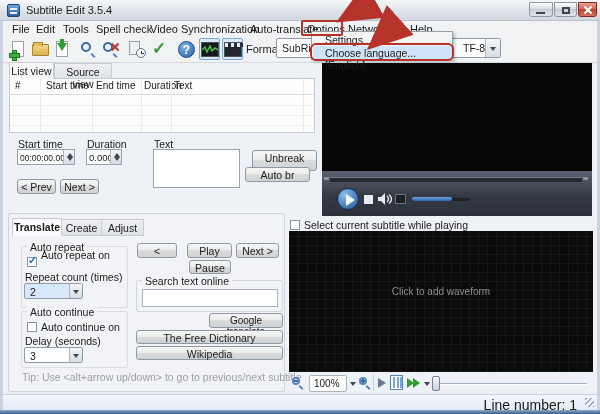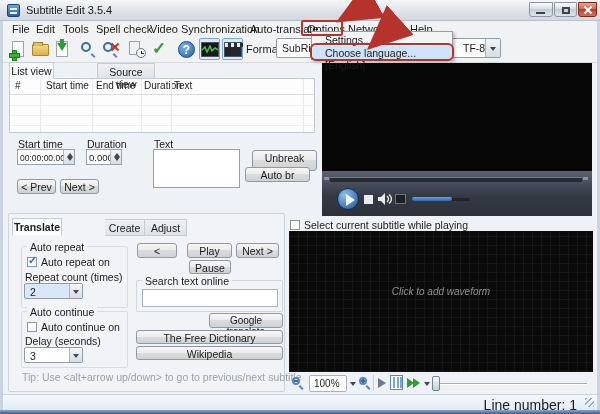--- a/index.html
+++ b/index.html
@@ -71,21 +71,21 @@
   .popup{left:311px;top:31px;width:142px;height:29px;background:#f4f4f4;
     border:1px solid #979fa9;box-shadow:2px 2px 3px rgba(0,0,0,.25);z-index:40;font-size:10.5px;}
   .popup-item{position:absolute;left:1px;width:140px;height:14px;padding:1px 0 0 12px;}
   .popup-item.sel{background:#cfe4f8;}
   .red-rect{border:2px solid #b5332b;z-index:45;pointer-events:none;}
   .anno-svg{left:0;top:0;width:600px;height:80px;z-index:50;pointer-events:none;}
 
   
   .tab{position:absolute;font-size:10.5px;border:1px solid #c5ccd4;text-align:center;}
   .tab.active{background:#f7f8fa;border-bottom:1px solid #f7f8fa;z-index:2;}
-  .tab.inactive{background:linear-gradient(#eef0f3,#dfe3e8);z-index:1;margin-left:43px;}
+  .tab.inactive{background:linear-gradient(#eef0f3,#dfe3e8);z-index:1;}
   .table{left:9px;top:78px;width:306px;height:55px;background:#fdfdfe;border:1px solid #c2cad2;}
   .th{position:absolute;top:1px;font-size:10px;color:#222;}
   .vline{position:absolute;top:0;bottom:0;width:1px;background:#e6e9ed;}
   .hline{position:absolute;left:0;right:0;height:1px;background:#eceef1;}
 
   
   .btn{position:absolute;font-size:10.5px;text-align:center;color:#1b1b1b;
     background:linear-gradient(#f6f6f6,#ebebeb 48%,#dcdcdc 48%,#cfd2d6);
     border:1px solid #8e99a4;border-radius:3px;padding-top:1px;}
   .field{position:absolute;background:#fff;border:1px solid #98a2ac;font-size:8.5px;}
@@ -108,21 +108,21 @@
     background:radial-gradient(circle at 35% 30%,#8fc0ef,#1c4f8f);border:1px solid #0d2f5e;}
   .playbtn b{position:absolute;left:8px;top:5px;width:0;height:0;border-top:6px solid transparent;
     border-bottom:6px solid transparent;border-left:9px solid #f2f7fc;}
   .stopbtn{position:absolute;left:42px;top:24px;width:9px;height:9px;background:#e8ecf0;}
   .fsbtn{position:absolute;left:73px;top:23px;width:11px;height:10px;background:#1d2126;border:1px solid #6a737e;}
   .voltrack{position:absolute;left:90px;top:27px;width:58px;height:3px;background:#20242a;border-radius:2px;}
   .volfill{position:absolute;left:90px;top:26px;width:40px;height:4px;border-radius:2px;
     background:linear-gradient(#6ea0e0,#2f64ad);}
   .waveform{left:289px;top:231px;width:304px;height:141px;background:#0a0a0a;
     background-image:repeating-linear-gradient(0deg,#161616 0 1px,transparent 1px 9px),
-                     repeating-linear-gradient(90deg,#161616 0 1px,transparent 1px 9px);font-style:italic;}
+                     repeating-linear-gradient(90deg,#161616 0 1px,transparent 1px 9px);}
   .wave-hint{position:absolute;left:0;top:55px;width:100%;text-align:center;color:#8f8f8f;font-size:10px;}
   .mag{position:absolute;width:13px;height:13px;}
   .mag .lens{position:absolute;left:0;top:0;width:8px;height:8px;border:2px solid #5b84b8;border-radius:50%;background:#eaf1f8;}
   .mag .handle{position:absolute;left:8px;top:8px;width:5px;height:2px;background:#5b84b8;transform:rotate(45deg);transform-origin:0 0;}
   .mag .sign{position:absolute;left:2px;top:3px;width:4px;height:2px;background:#3a6ca3;}
   .mag .signv{position:absolute;left:3px;top:2px;width:2px;height:4px;background:#3a6ca3;}
   .gridicon{position:absolute;width:13px;height:15px;background:#fff;border:1px solid #5b84b8;}
   .gridicon i{position:absolute;top:1px;bottom:1px;width:2px;background:#7aa6d8;}
   .ff b{position:absolute;top:0;width:0;height:0;border-top:5px solid transparent;border-bottom:5px solid transparent;border-left:7px solid #2f9e2f;}
   .slider-track{position:absolute;height:2px;background:#9fb0c0;border-bottom:1px solid #fff;}
@@ -279,21 +279,21 @@
   <div class="tab active" style="left:12px;top:218px;width:50px;height:18px;padding-top:2px;font-weight:bold;background:#fbfcfd">Translate</div>
   <div class="tab inactive" style="left:62px;top:219px;width:40px;height:17px;padding-top:2px;border-left:none">Create</div>
   <div class="tab inactive" style="left:102px;top:219px;width:42px;height:17px;padding-top:2px;border-left:none">Adjust</div>
 
   <div class="gbox" style="left:21px;top:246px;width:107px;height:62px">
     <span class="gtitle">Auto repeat</span>
   </div>
   <span class="cb" style="left:27px;top:257px">
       <span class="mark">✓</span>
     </span>
-  <span class="lbl10" style="left:41px;top:256px">Auto repeat on</span>
+  <span class="lbl10" style="left:41px;top:249px">Auto repeat on</span>
   <span class="lbl10" style="left:25px;top:271px">Repeat count (times)</span>
   <div class="combo" style="left:24px;top:283px;width:59px;height:16px;background:#d9e8f8">
     <span class="val" style="top:2px">2</span>
     <span class="drop" style="width:13px">
         <span class="tri-down" style="left:3px;top:6px"></span>
       </span>
   </div>
 
   <div class="gbox" style="left:21px;top:311px;width:107px;height:57px">
     <span class="gtitle">Auto continue</span>

